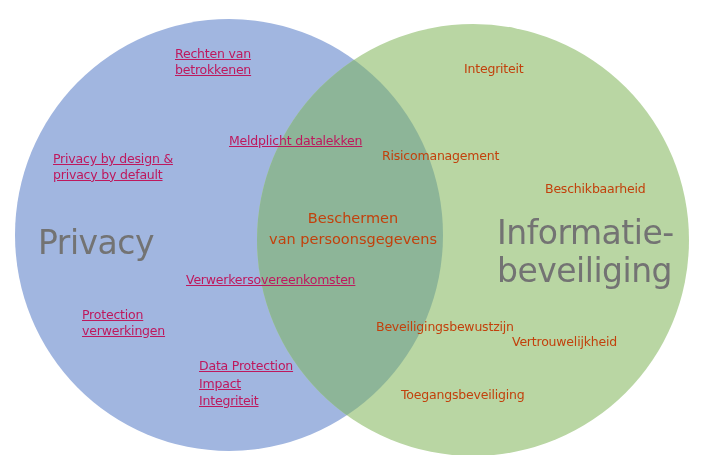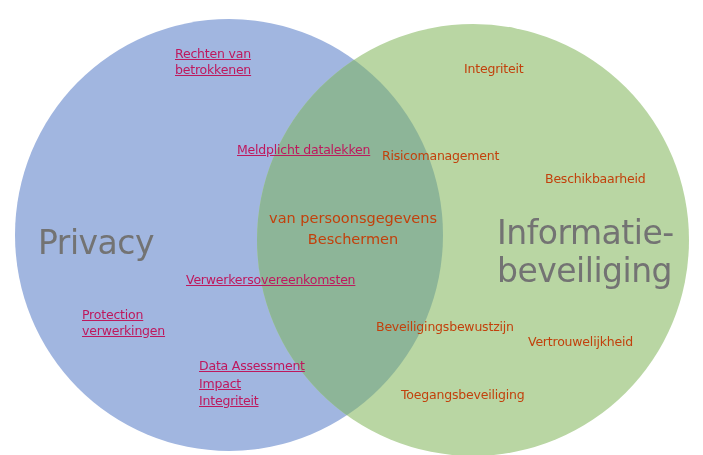--- a/index.html
+++ b/index.html
@@ -35,44 +35,46 @@
 </svg>
 
 <div class="label big dark-text" style="left:38px; top:224px;">Privacy</div>
 
 <div class="label small blue-text" style="left:175px; top:46px;">
   <div>Rechten van</div>
   <div>betrokkenen</div>
 </div>
 
 <div class="label small blue-text" style="left:53px; top:151px;">
+  <div>Privacy by design &amp;</div>
+  <div>privacy by default</div>
 </div>
 
 <div class="label small blue-text" style="left:82px; top:307px;">
   <div>Protection</div>
   <div>verwerkingen</div>
 </div>
 
 <div class="label small blue-text" style="left:199px; top:357px; line-height:1.4;">
-  <div>Data Assessment</div>
+  <div>Data Protection</div>
   <div>Impact</div>
   <div>Integriteit</div>
 </div>
 
-<div class="label small blue-text" style="left:229px; top:142px;margin-left:8px;">Meldplicht datalekken</div>
+<div class="label small blue-text" style="left:229px; top:133px;">Meldplicht datalekken</div>
 <div class="label small green-text" style="left:382px; top:148px;">Risicomanagement</div>
 <div class="label small blue-text" style="left:186px; top:272px;">Verwerkersovereenkomsten</div>
 <div class="label small green-text" style="left:328px; top:319px;margin-left:48px;">Beveiligingsbewustzijn</div>
 <div class="label small green-text" style="left:361px; top:387px;margin-left:40px;">Toegangsbeveiliging</div>
 
 <div class="label center green-text" style="left:258px; top:208px; width:190px; font-size:14.5px; line-height:1.45;">
+  <div>Beschermen</div>
   <div>van persoonsgegevens</div>
-  <div>Beschermen</div>
 </div>
 
 <div class="label small green-text" style="left:464px; top:61px;">Integriteit</div>
-<div class="label small green-text" style="left:545px; top:171px;">Beschikbaarheid</div>
-<div class="label small green-text" style="left:528px; top:334px;">Vertrouwelijkheid</div>
+<div class="label small green-text" style="left:545px; top:181px;">Beschikbaarheid</div>
+<div class="label small green-text" style="left:512px; top:334px;">Vertrouwelijkheid</div>
 
 <div class="label big dark-text" style="left:497px; top:214px;">
   <div>Informatie-</div>
   <div>beveiliging</div>
 </div>
 
 </body></html>

